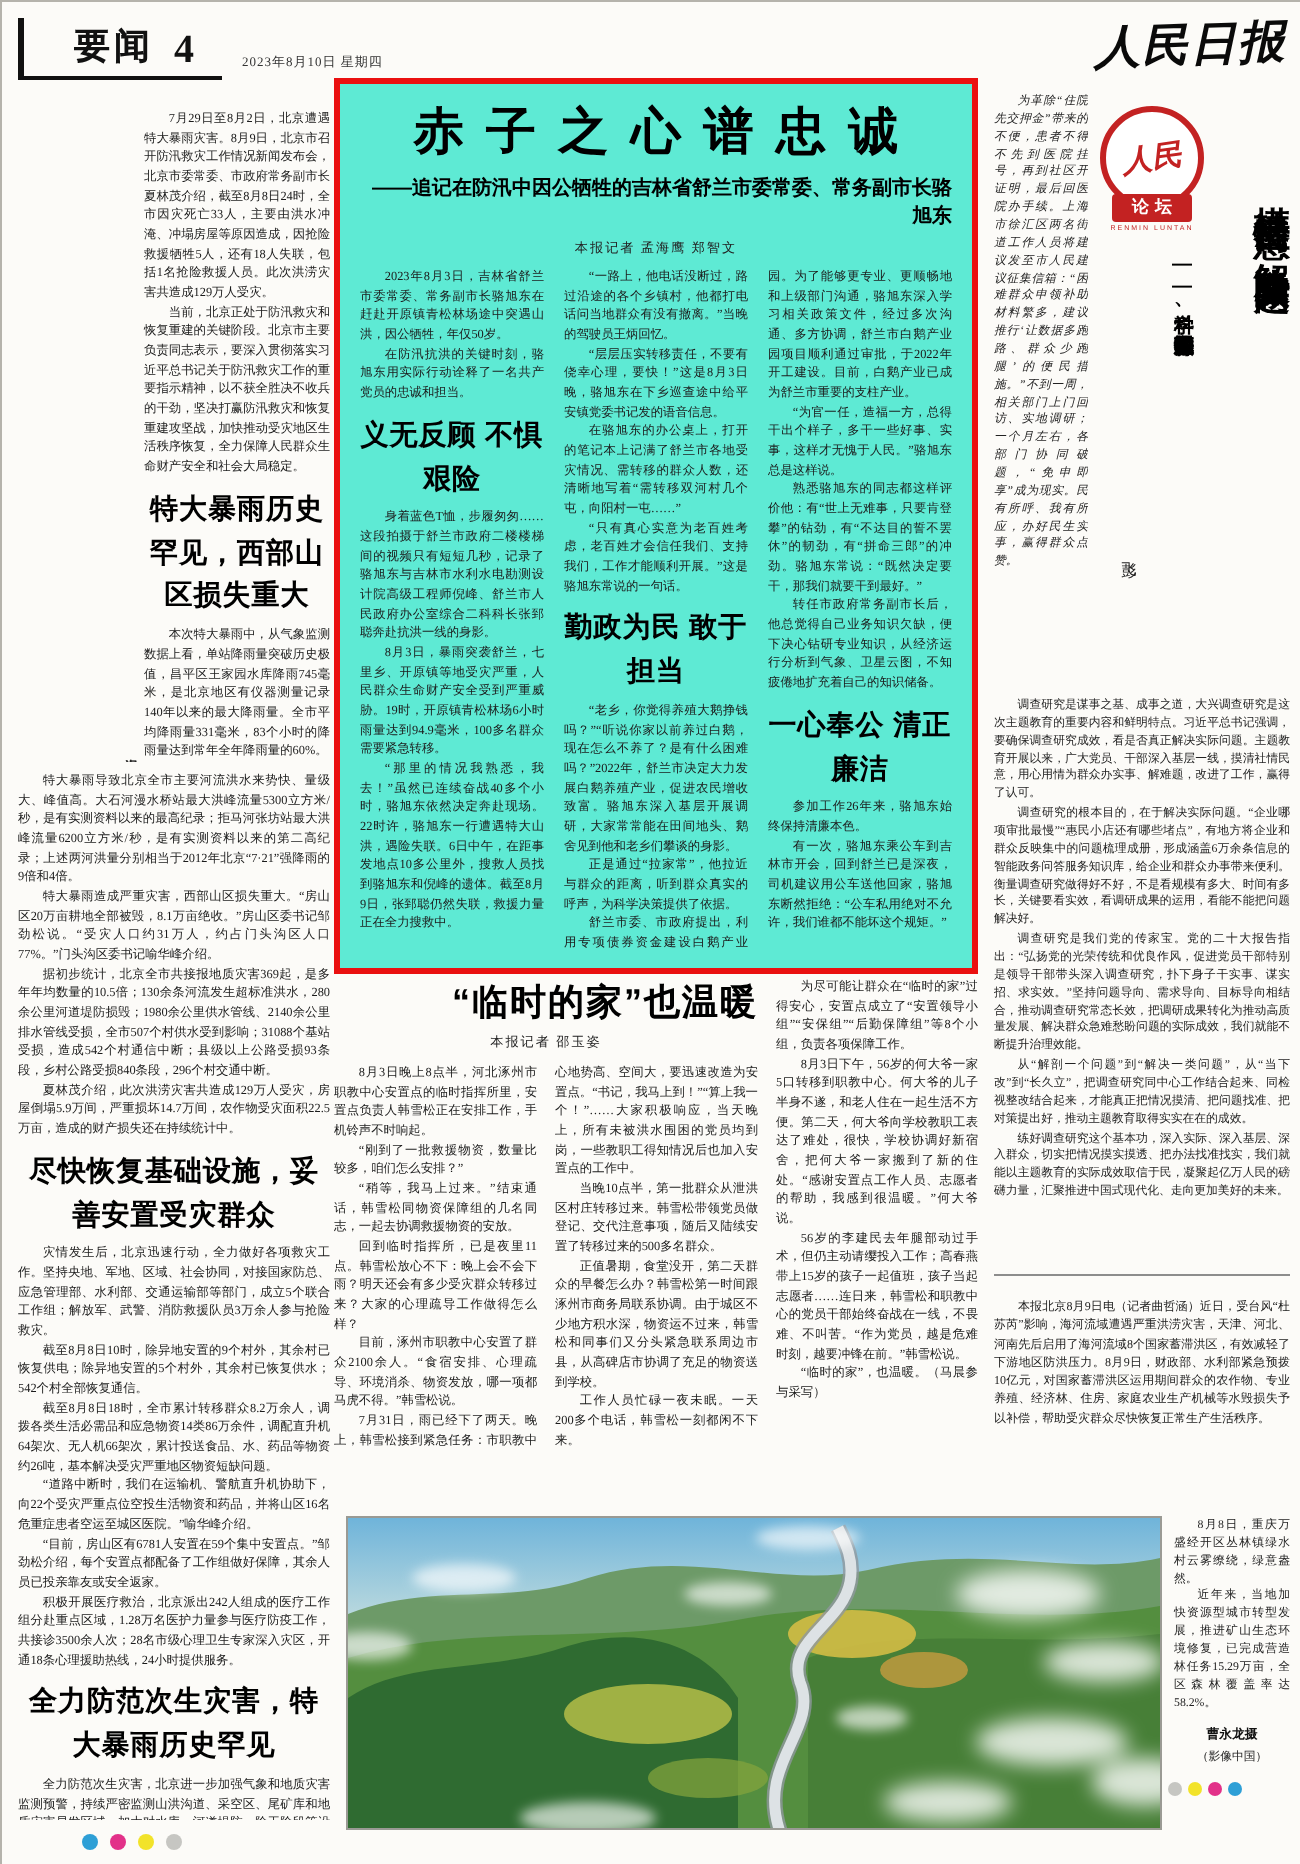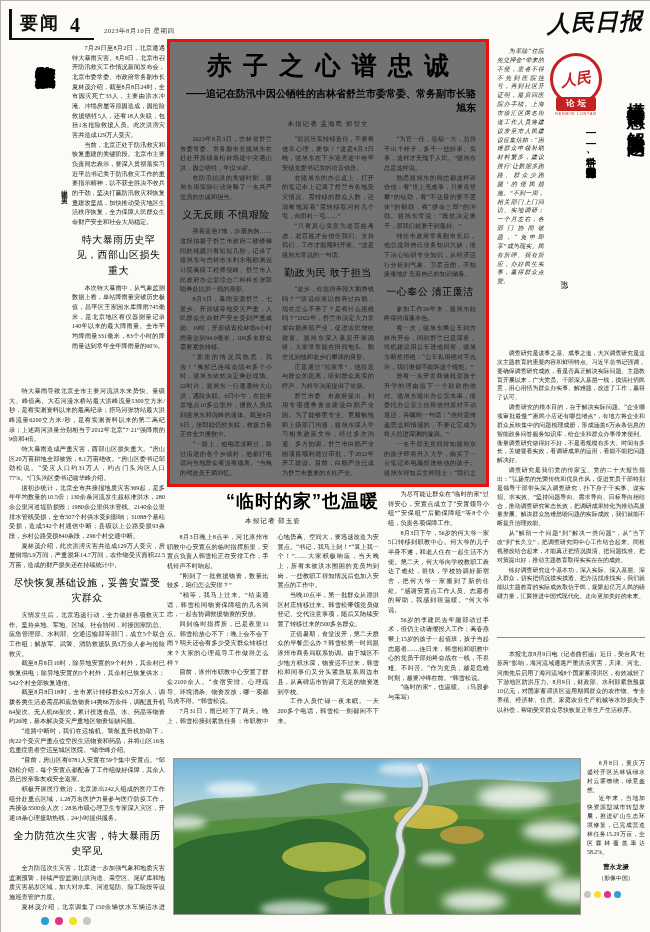--- a/index.html
+++ b/index.html
@@ -1,39 +1,39 @@
 <!DOCTYPE html>
 <html><head>
 <meta charset="utf-8">
 <style>
   html,body{margin:0;padding:0;}
   body{background:#d9d8d3;font-family:"Liberation Serif","DejaVu Serif",serif;}
   #page{position:relative;width:650px;height:932px;background:#fcfbf8;border:1px solid #b5b3ac;overflow:hidden;}
   
   #header{position:absolute;left:8px;top:6px;width:634px;height:32px;}
   .mast-left{position:absolute;left:0;top:2px;display:flex;align-items:flex-end;}
-  .sec-bracket{border-left:3px solid #111;border-bottom:2px solid #111;padding:2px 14px 3px 8px;display:flex;align-items:flex-end;}
+  .sec-bracket{border-left:3px solid #111;border-bottom:2px solid #111;padding:2px 14px 3px 25px;display:flex;align-items:flex-end;}
   .sec-name{font-family:"Liberation Sans",sans-serif;font-weight:900;font-size:18px;letter-spacing:2px;color:#111;}
   .page-num{font-family:"Liberation Serif",serif;font-weight:700;font-size:20px;margin-left:10px;line-height:1;color:#111;}
   .date-line{font-size:6.5px;color:#333;margin-left:10px;padding-bottom:4px;letter-spacing:.5px;}
   .mast-logo{position:absolute;right:0;top:0;font-family:"Liberation Serif",serif;font-style:italic;font-weight:900;font-size:23px;color:#0a0a0a;transform:rotate(-2deg);letter-spacing:1px;}
   
   p{margin:0;text-indent:2em;}
   .body-txt{font-size:6.2px;line-height:1.56;text-align:justify;color:#1b1b1b;}
   .tiny-txt{font-size:5.9px;line-height:1.5;text-align:justify;color:#222;}
-  .in-sub{font-family:"Liberation Sans",sans-serif;font-weight:400;font-size:10px;text-align:center;text-indent:0;margin:5px 0 4px;color:#000;letter-spacing:.5px;}
+  .in-sub{font-family:"Liberation Sans",sans-serif;font-weight:700;font-size:14px;text-align:center;text-indent:0;margin:5px 0 4px;color:#000;letter-spacing:.5px;}
   
   #left-col{position:absolute;left:8px;top:42px;width:156px;height:872px;overflow:hidden;}
-  .lc-top{display:flex;height:338px;overflow:hidden;}
+  .lc-top{display:flex;height:338px;overflow:hidden;align-items:flex-end;}
   .lc-headline{writing-mode:vertical-rl;text-orientation:upright;font-family:"Liberation Sans",sans-serif;font-weight:900;font-size:20px;width:47px;line-height:1;color:#000;padding-top:8px;}
   .lc-byline{writing-mode:vertical-rl;text-orientation:upright;font-size:6.8px;width:13px;color:#222;padding-top:142px;}
   .lc-firstcol{flex:1;overflow:hidden;padding-left:3px;}
   .lc-rest{margin-top:5px;height:524px;overflow:hidden;}
   
-  #memorial{position:absolute;left:166px;top:38px;width:322px;height:448px;border:3px solid #ea1010;background:#737373;box-sizing:border-box;padding:7px 10px;}
+  #memorial{position:absolute;left:166px;top:38px;width:322px;height:448px;border:3px solid #ea1010;background:#5eead4;box-sizing:border-box;padding:7px 10px;}
   .mb-title{font-family:"Liberation Sans",sans-serif;font-weight:900;font-size:25px;text-align:center;letter-spacing:.45em;text-indent:.45em;color:#000;}
   .mb-sub{font-family:"Liberation Sans",sans-serif;font-weight:700;font-size:10px;text-align:right;margin-top:5px;color:#000;}
   .mb-byline{font-size:6.6px;text-align:center;margin-top:5px;color:#222;letter-spacing:1px;}
   .mb-body{margin-top:5px;height:352px;overflow:hidden;column-count:3;column-gap:10px;}
   
   #linshi{position:absolute;left:166px;top:488px;width:322px;height:264px;}
   .ls-left{position:absolute;left:0;top:0;width:212px;height:264px;}
   .ls-title{font-family:"Liberation Sans",sans-serif;font-weight:900;font-size:18px;text-align:right;letter-spacing:1px;color:#000;}
   .ls-byline{font-size:6.6px;text-align:center;margin-top:4px;color:#222;letter-spacing:1px;}
   .ls-cols{margin-top:6px;height:218px;overflow:hidden;column-count:2;column-gap:9px;}

